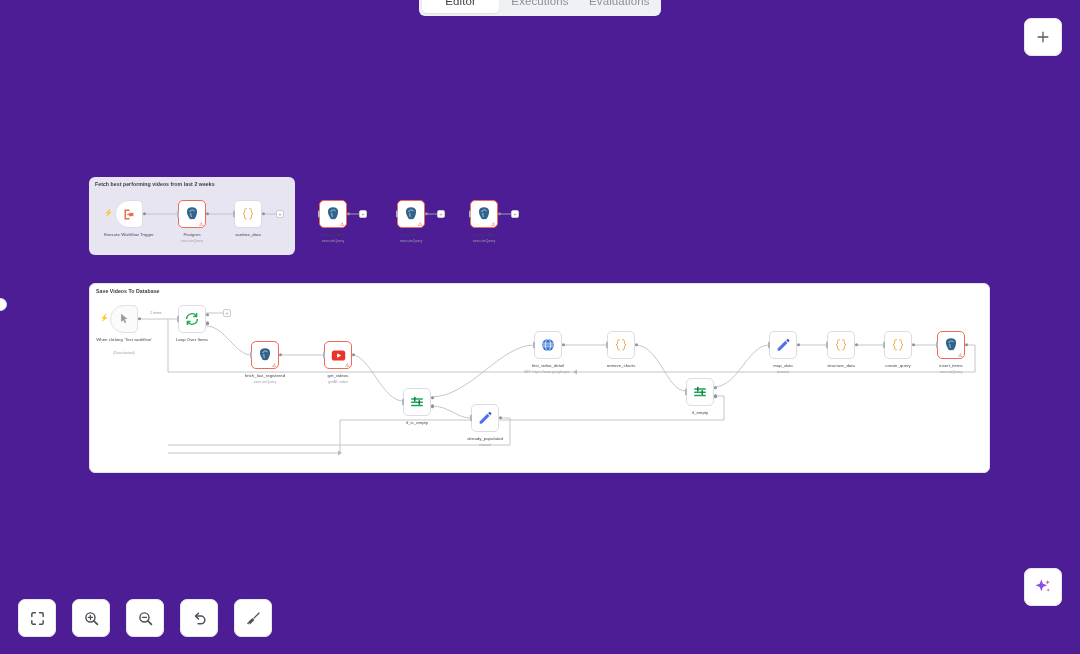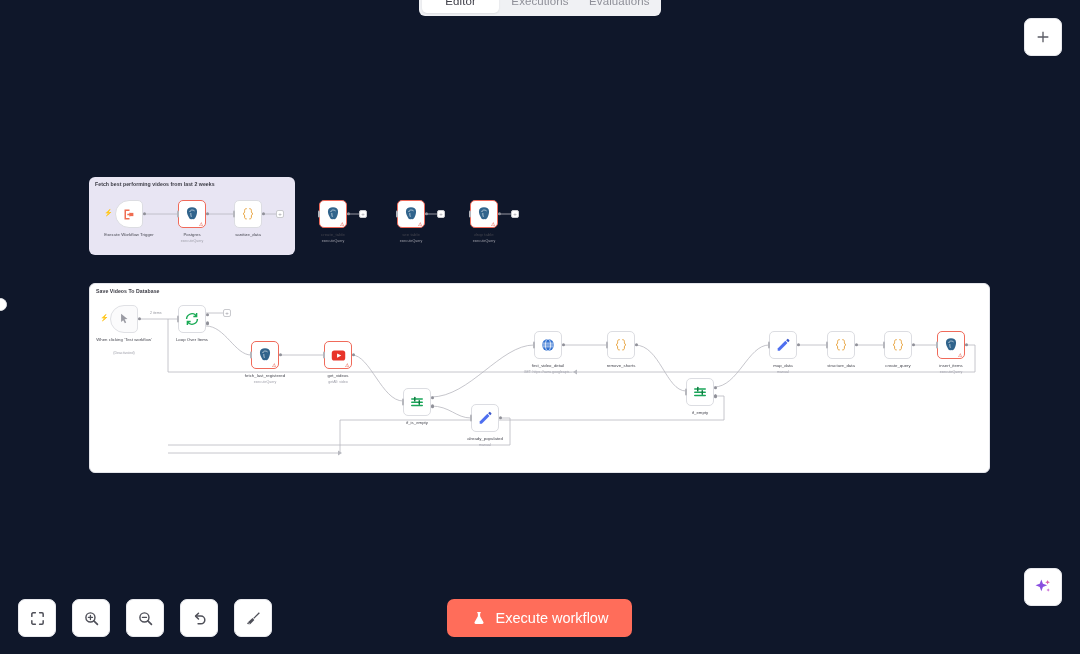--- a/index.html
+++ b/index.html
@@ -5,21 +5,21 @@
   * { box-sizing: border-box; margin: 0; padding: 0; }
   html, body {
     width: 1080px; height: 654px;
     font-family: "Liberation Sans", sans-serif;
     background: #fafbfd;
     overflow: hidden;
   }
   #canvas {
     position: relative;
     width: 1080px; height: 654px;
-    background: #0f172a;
+    background: #4c1d95;
     padding-left: 20px;
   }
 
   
   #tabbar {
     position: absolute; left: 419px; top: -14px;
     width: 242px; height: 30px;
     background: #f0f1f4;
     border-radius: 6px;
     display: flex; align-items: flex-end;
@@ -570,20 +570,14 @@
     </div>
     <div class="tool-btn">
       <svg width="17" height="17" viewBox="0 0 24 24">
         <path d="M19.6 3.2l1.3 1.3-8 8-1.3-1.3z" fill="#4e4f58"></path>
         <path d="M10.6 11.4l2.6 2.6-5.2 5.4a2.4 2.4 0 0 1-2 .7l-3.1-.3 1.2-2.6z" fill="#4e4f58"></path>
         <path d="M4.5 17.6l2.5 2.5" stroke="#ffffff" stroke-width="0.9"></path>
       </svg>
     </div>
   </div>
 
-  <button id="execute-btn">
-    <svg width="16" height="16" viewBox="0 0 24 24">
-      <path d="M9.4 3h5.2v1.9h-.9v4.4l4.6 8.2A2.1 2.1 0 0 1 16.5 21h-9a2.1 2.1 0 0 1-1.8-3.5l4.6-8.2V4.9h-.9z" fill="#ffffff"></path>
-    </svg>
-    <span>Execute workflow</span>
-  </button>
 
 </div>
 
 </body></html>

